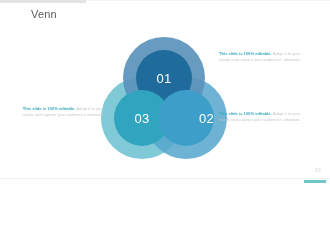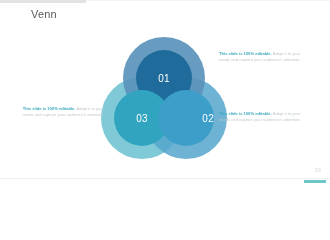--- a/index.html
+++ b/index.html
@@ -66,21 +66,21 @@
     opacity: 0.85;
   }
   
   .core {
     position: absolute;
     border-radius: 50%;
     display: flex;
     align-items: center;
     justify-content: center;
     color: #ffffff;
-    font-size: 10px;
+    font-size: 13px;
     letter-spacing: 0.3px;
   }
   .core-top {
     width: 56px; height: 56px;
     left: 35px; top: 13px;
     background: #1f6c9c;
   }
   .core-left {
     width: 56px; height: 56px;
     left: 13px; top: 53px;

